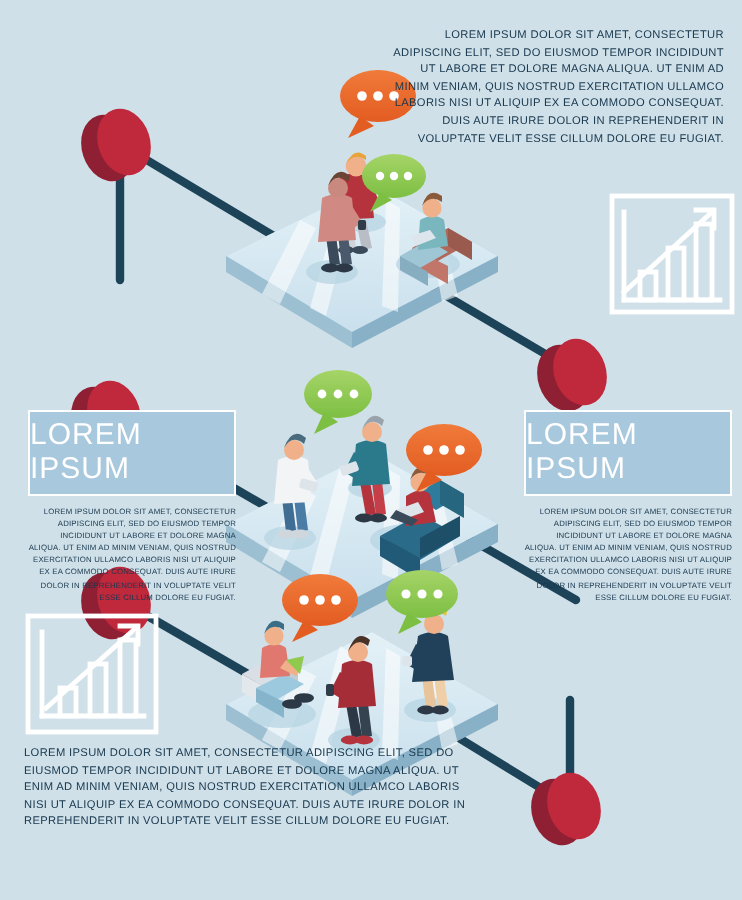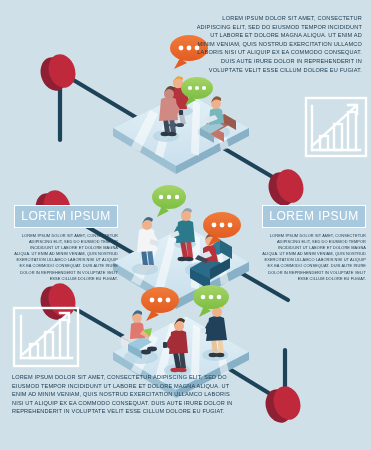--- a/index.html
+++ b/index.html
@@ -27,23 +27,23 @@
   #bt-text{ left:12px;  top:373px; width:228px; text-align:left;  font-size:5.6px; line-height:8.6px;}
 
   .panel{position:absolute;width:104px;}
   #left-panel{left:14px;  top:205px;}
   #right-panel{left:262px;top:205px;}
 
   .panel .hd{
     background:#a8c8dd;
     border:1px solid #ffffff;
     color:#ffffff;
-    font-size:12px;
+    font-size:15px;
     letter-spacing:.5px;
-    text-align:center;
+    text-align:left;
     padding:3px 0 4px;
     box-sizing:border-box;
     text-transform:uppercase;
   }
   .panel .bd{
     margin-top:5px;
     color:#17374e;
     font-size:3.9px;
     line-height:6.1px;
     letter-spacing:.1px;

